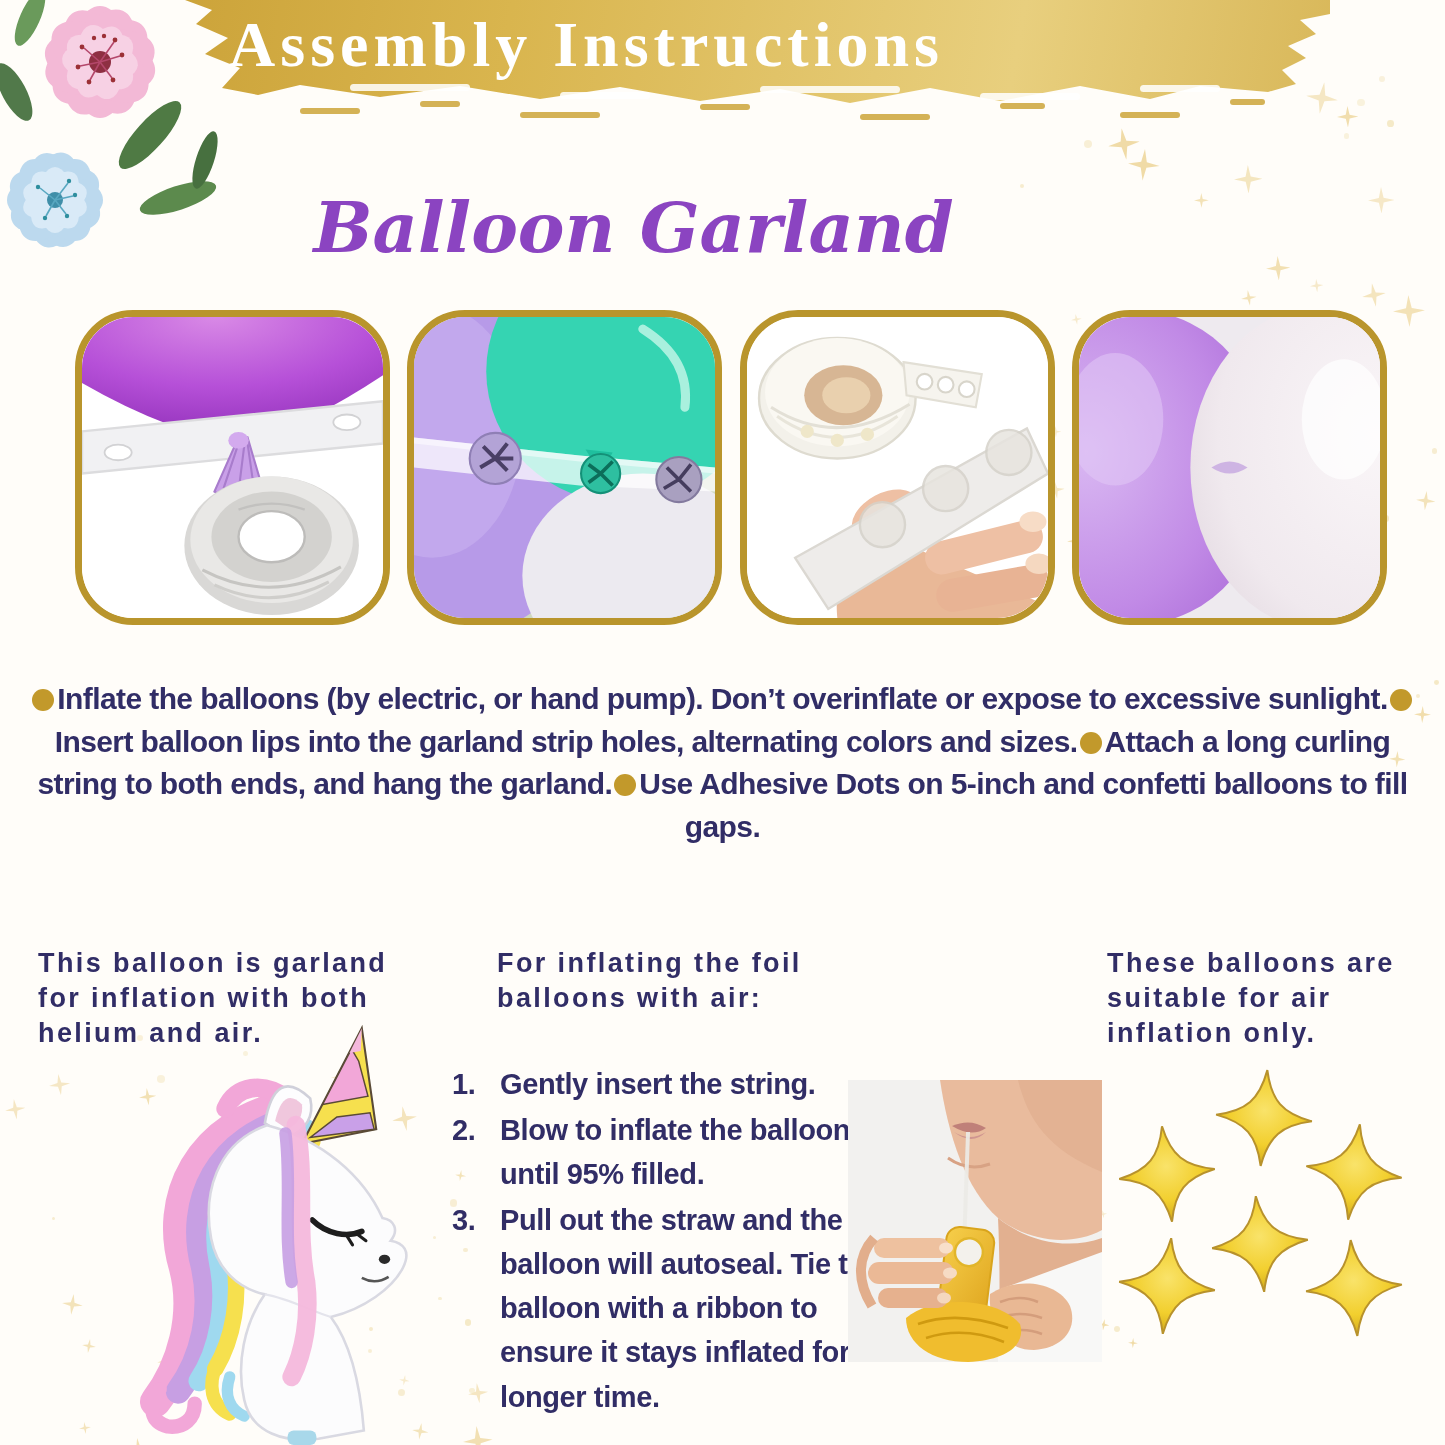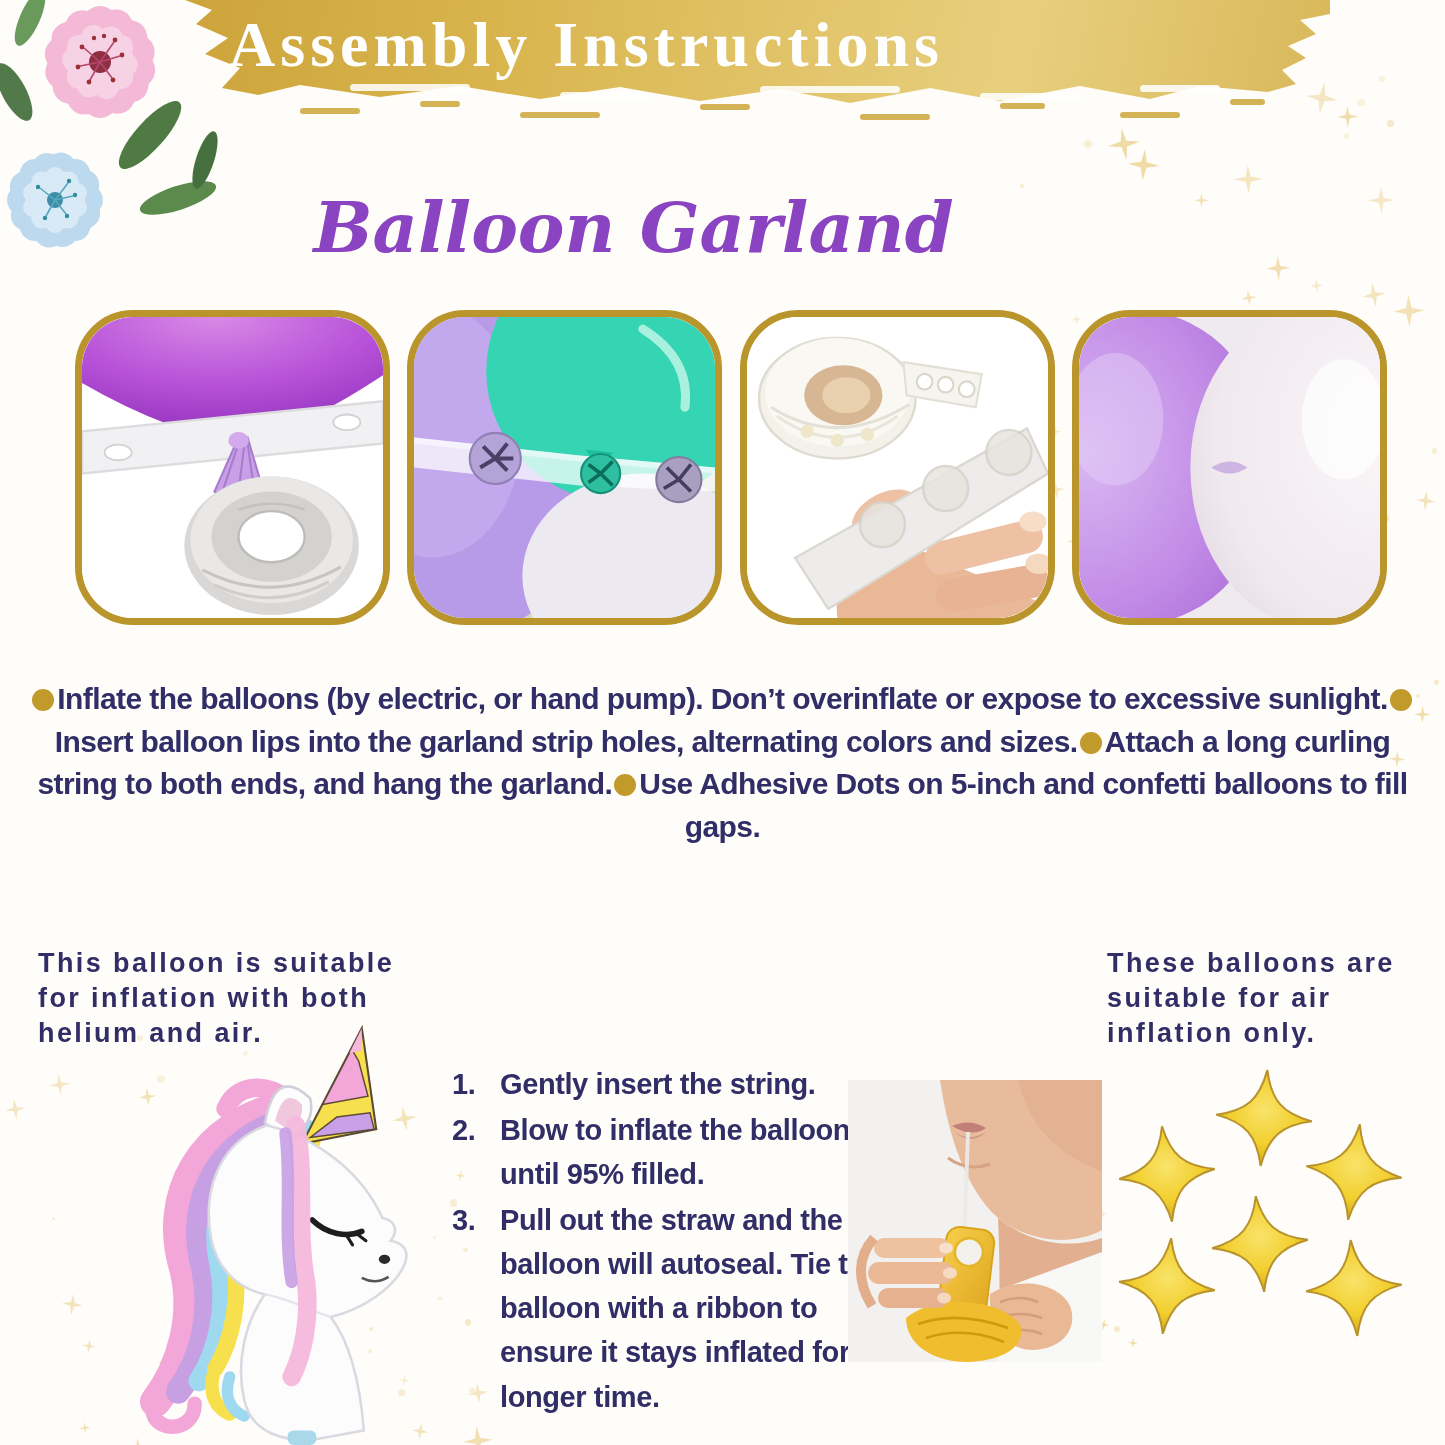--- a/index.html
+++ b/index.html
@@ -364,21 +364,22 @@
       <ellipse cx="81" cy="50" rx="44" ry="54" fill="url(#whi4)"></ellipse>
       <path d="M 44 50 Q 50 46 56 50 Q 50 54 44 50 Z" fill="#c5a6e0" opacity=".8"></path>
       <ellipse cx="12" cy="34" rx="16" ry="22" fill="#e2c8f5" opacity=".55"></ellipse>
       <ellipse cx="88" cy="34" rx="14" ry="20" fill="#fff" opacity=".7"></ellipse>
     </svg>
   </div>
 
   <p class="notes" id="garland-notes"><span class="dot"></span><span>Inflate the balloons (by electric, or hand pump). Don’t overinflate or expose to excessive sunlight.</span><span class="dot"></span><span>Insert balloon lips into the garland strip holes, alternating colors and sizes.</span><span class="dot"></span><span>Attach a long curling string to both ends, and hang the garland.</span><span class="dot"></span><span>Use Adhesive Dots on 5-inch and confetti balloons to fill gaps.</span></p>
 
 
-  <p class="col-heading" id="foil-left-note">This balloon is suitable for inflation with both helium and air.</p>
+  <p class="col-heading" id="foil-left-note">This balloon is garland for inflation with both helium and air.</p>
+  <p class="col-heading" id="foil-mid-heading">For inflating the foil balloons with air:</p>
   <p class="col-heading" id="foil-right-note">These balloons are suitable for air inflation only.</p>
 
   <ol class="steps" id="foil-steps">
       <li>Gently insert the string.</li>
       <li>Blow to inflate the balloon, until 95% filled.</li>
       <li>Pull out the straw and the balloon will autoseal. Tie the balloon with a ribbon to ensure it stays inflated for a longer time.</li>
     </ol>
 
   <div class="art" id="unicorn-art">
     <svg viewBox="0 0 360 410">

